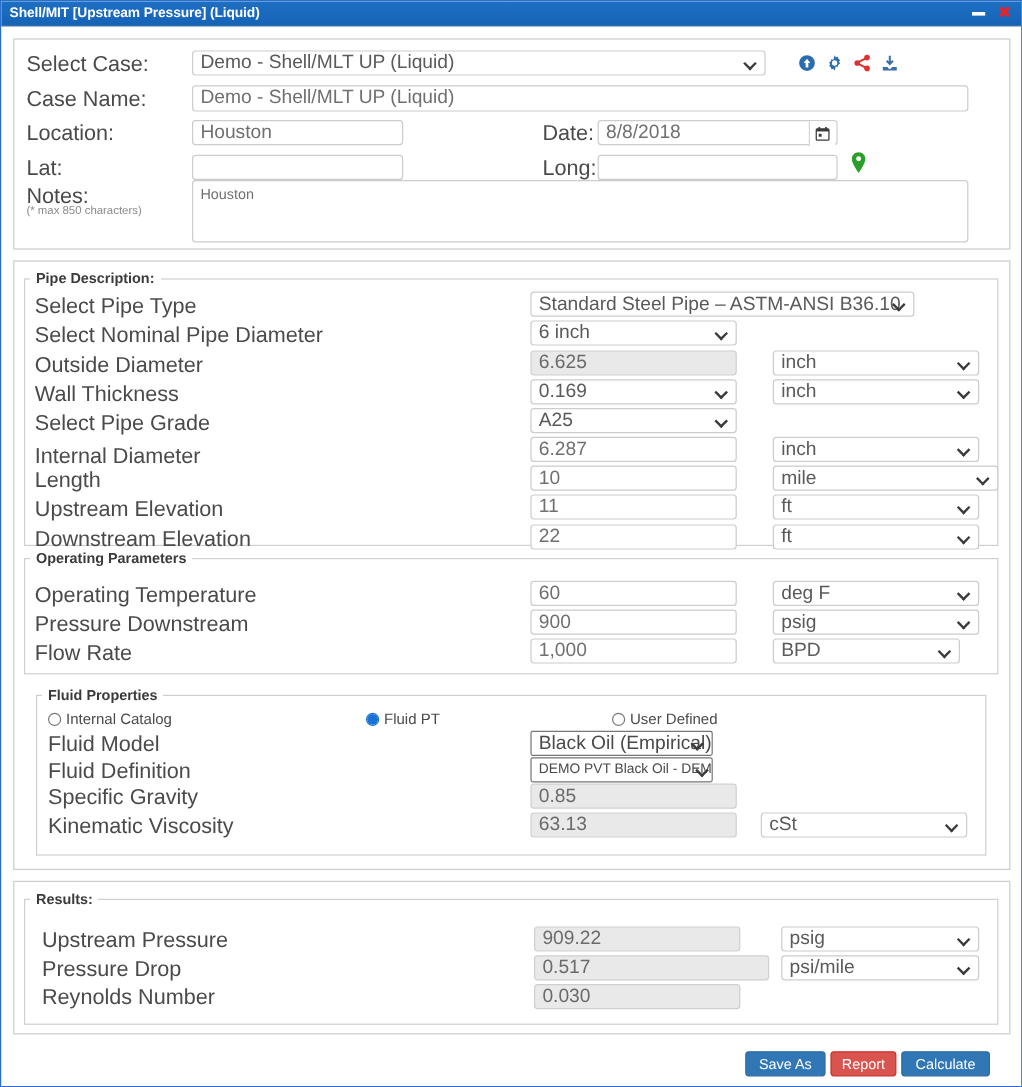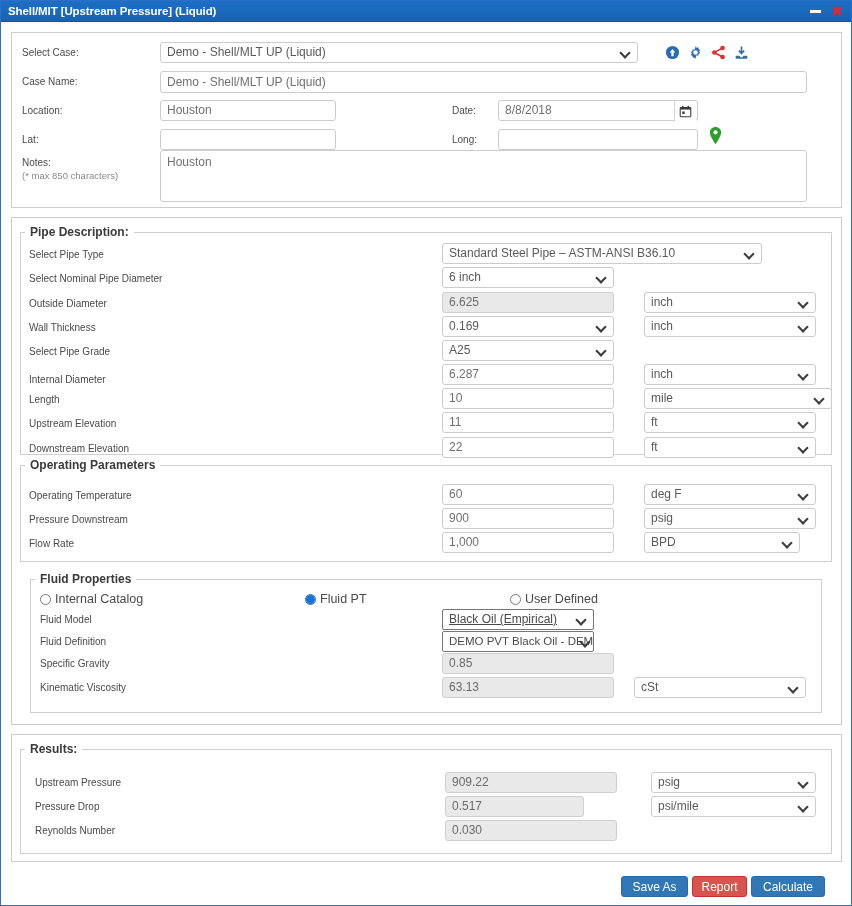--- a/index.html
+++ b/index.html
@@ -70,36 +70,36 @@
   }
   legend {
     font-size: 12px;
     font-weight: bold;
     color: #3a3a3a;
     padding: 0 5px;
     margin-left: 4px;
   }
   .lbl {
     position: absolute;
-    font-size: 10px;
+    font-size: 18px;
     color: #4a4a4a;
     white-space: nowrap;
     line-height: 20px;
   }
   .lbl-sm { font-size: 9.5px; color: #8a8a8a; line-height: 12px; }
 
   
   .inp, .sel {
     position: absolute;
     height: 21px;
     border: 1px solid #cccccc;
     border-radius: 3px;
     background: #ffffff;
     font-family: "Liberation Sans", sans-serif;
-    font-size: 12px;
+    font-size: 16px;
     color: #707070;
     padding: 0 6px;
     line-height: 19px;
     white-space: nowrap;
     overflow: hidden;
     outline: none;
   }
   .inp.ro { background: #e9e9e9; color: #6b6b6b; border-color: #cfcfcf; }
   .inp.big { height: 22px; line-height: 20px; }
 
@@ -391,21 +391,21 @@
     <div class="radio-wrap" style="left:293px; top:373px;">
       <span class="radio on"></span>
       <span class="radio-lbl">Fluid PT</span>
     </div>
     <div class="radio-wrap" style="left:498px; top:373px;">
       <span class="radio"></span>
       <span class="radio-lbl">User Defined</span>
     </div>
 
     <div class="lbl" style="left:28px; top:392px;">Fluid Model</div>
-    <div class="sel native" style="left:430px; top:391px; width:152px;text-decoration:underline;">
+    <div class="sel native" style="left:430px; top:391px; width:152px;">
       <span>Black Oil (Empirical)</span>
       <span class="chev"></span>
     </div>
 
     <div class="lbl" style="left:28px; top:414px;">Fluid Definition</div>
     <div class="sel native" style="left:430px; top:413px; width:152px; padding-right:16px; font-size:11.5px;">
       <span>DEMO PVT Black Oil - DEMO</span>
       <span class="chev" style="right:3px;"></span>
     </div>
 
@@ -426,21 +426,21 @@
     </fieldset>
 
     <div class="lbl" style="left:23px; top:38px;">Upstream Pressure</div>
     <div class="inp ro" style="left:433px; top:37px; width:172px;">909.22</div>
     <div class="sel" style="left:639px; top:37px; width:165px;">
       <span>psig</span>
       <span class="chev"></span>
     </div>
 
     <div class="lbl" style="left:23px; top:62px;">Pressure Drop</div>
-    <div class="inp ro" style="left:433px; top:61px; width:139px;">0.517</div>
+    <div class="inp ro" style="left:433px; top:61px; width:196px;">0.517</div>
     <div class="sel" style="left:639px; top:61px; width:165px;">
       <span>psi/mile</span>
       <span class="chev"></span>
     </div>
 
     <div class="lbl" style="left:23px; top:86px;text-align:right;">Reynolds Number</div>
     <div class="inp ro" style="left:433px; top:85px; width:172px;">0.030</div>
   </div>
 
   <div>

